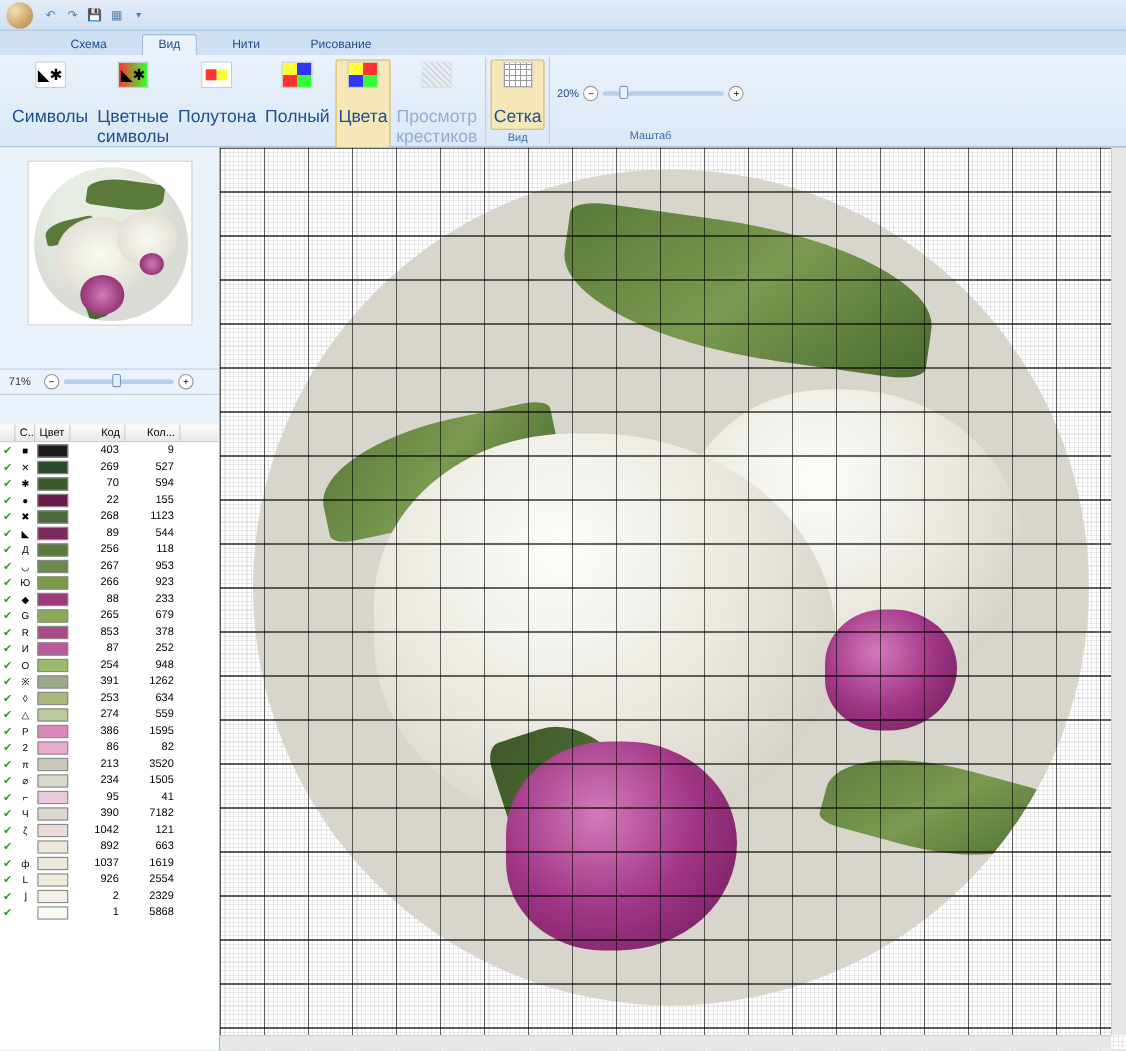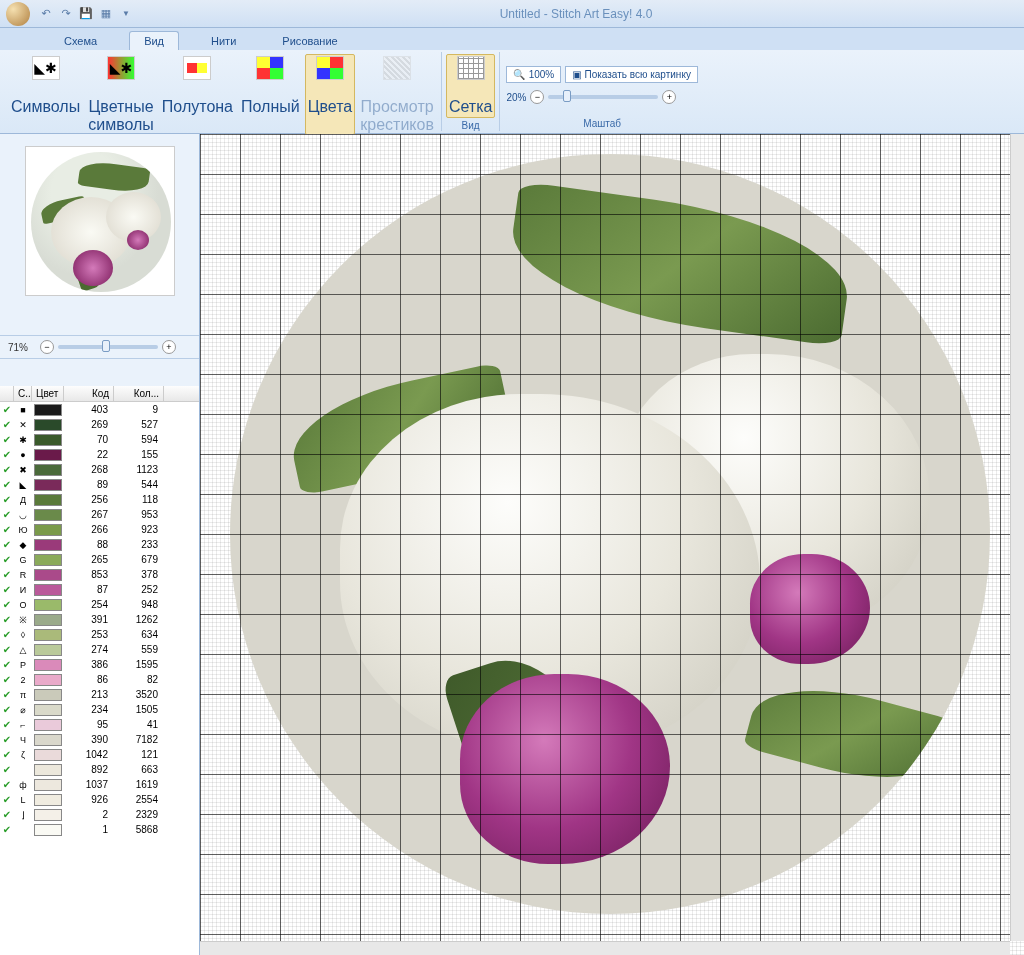--- a/index.html
+++ b/index.html
@@ -86,21 +86,20 @@
 
 <div class="titlebar">
   <div class="orb"></div>
   <div class="qat">
     <span>↶</span>
     <span>↷</span>
     <span style="color:#2a6ac8">💾</span>
     <span>▦</span>
     <span style="font-size:8px">▼</span>
   </div>
-  <div class="wintitle">Untitled - Stitch Art Easy! 4.0</div>
 </div>
 
 <div class="tabs">
   <div class="tab">Схема</div>
   <div class="tab active">Вид</div>
   <div class="tab">Нити</div>
   <div class="tab">Рисование</div>
 </div>
 
 <div class="ribbon">
@@ -144,24 +143,20 @@
       <div class="rbtn sel">
         <div class="ricon" style="background:repeating-linear-gradient(90deg,#999 0 1px,transparent 1px 5px),repeating-linear-gradient(0deg,#999 0 1px,transparent 1px 5px),#fff"></div>
         <div class="rbtn-label">Сетка</div>
       </div>
     </div>
     <div class="rgroup-label">Вид</div>
   </div>
 
   <div class="rgroup" style="border-right:none">
     <div style="display:flex;flex-direction:column;gap:3px;flex:1;justify-content:center">
-      <div class="zoom-row">
-        <button class="zoom-btn">🔍 <span>100%</span></button>
-        <button class="zoom-btn">▣ <span>Показать всю картинку</span></button>
-      </div>
       <div class="zoom-row">
         <span style="font-size:10px;color:#1f4e8c">20%</span>
         <span class="pm">−</span>
         <div class="slider">
             <div class="slider-thumb" style="left:15px"></div>
           </div>
         <span class="pm">+</span>
       </div>
     </div>
     <div class="rgroup-label">Маштаб</div>

